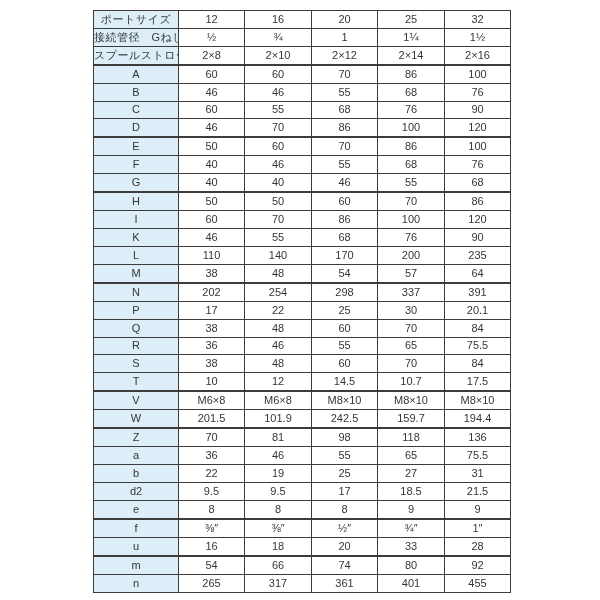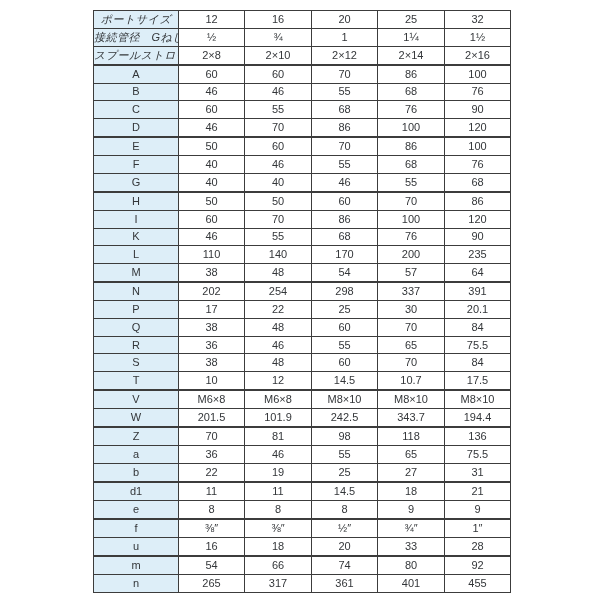--- a/index.html
+++ b/index.html
@@ -41,21 +41,20 @@
     white-space: nowrap;
   }
   table.spec td.label-cell {
     background: #ddeef8;
   }
   table.spec tr.thick-top td {
     border-top-width: 2px;
   }
   table.spec td.jp-label {
     letter-spacing: 0.5px;
-    font-style: italic;
   }
 </style>
 </head>
 <body>
 
 <div class="page">
   <div class="table-wrap">
     <table class="spec">
       <colgroup>
         <col style="width:85px">
@@ -240,21 +239,21 @@
             <td>M6×8</td>
             <td>M8×10</td>
             <td>M8×10</td>
             <td>M8×10</td>
           </tr>
           <tr>
             <td class="label-cell">W</td>
             <td>201.5</td>
             <td>101.9</td>
             <td>242.5</td>
-            <td>343.7</td>
+            <td>159.7</td>
             <td>194.4</td>
           </tr>
           <tr class="thick-top">
             <td class="label-cell">Z</td>
             <td>70</td>
             <td>81</td>
             <td>98</td>
             <td>118</td>
             <td>136</td>
           </tr>
@@ -267,27 +266,27 @@
             <td>75.5</td>
           </tr>
           <tr>
             <td class="label-cell">b</td>
             <td>22</td>
             <td>19</td>
             <td>25</td>
             <td>27</td>
             <td>31</td>
           </tr>
-          <tr class="thick-top">
-            <td class="label-cell">d1</td>
-            <td>11</td>
-            <td>11</td>
-            <td>14.5</td>
-            <td>18</td>
-            <td>21</td>
+          <tr>
+            <td class="label-cell">d2</td>
+            <td>9.5</td>
+            <td>9.5</td>
+            <td>17</td>
+            <td>18.5</td>
+            <td>21.5</td>
           </tr>
           <tr>
             <td class="label-cell">e</td>
             <td>8</td>
             <td>8</td>
             <td>8</td>
             <td>9</td>
             <td>9</td>
           </tr>
           <tr class="thick-top">

